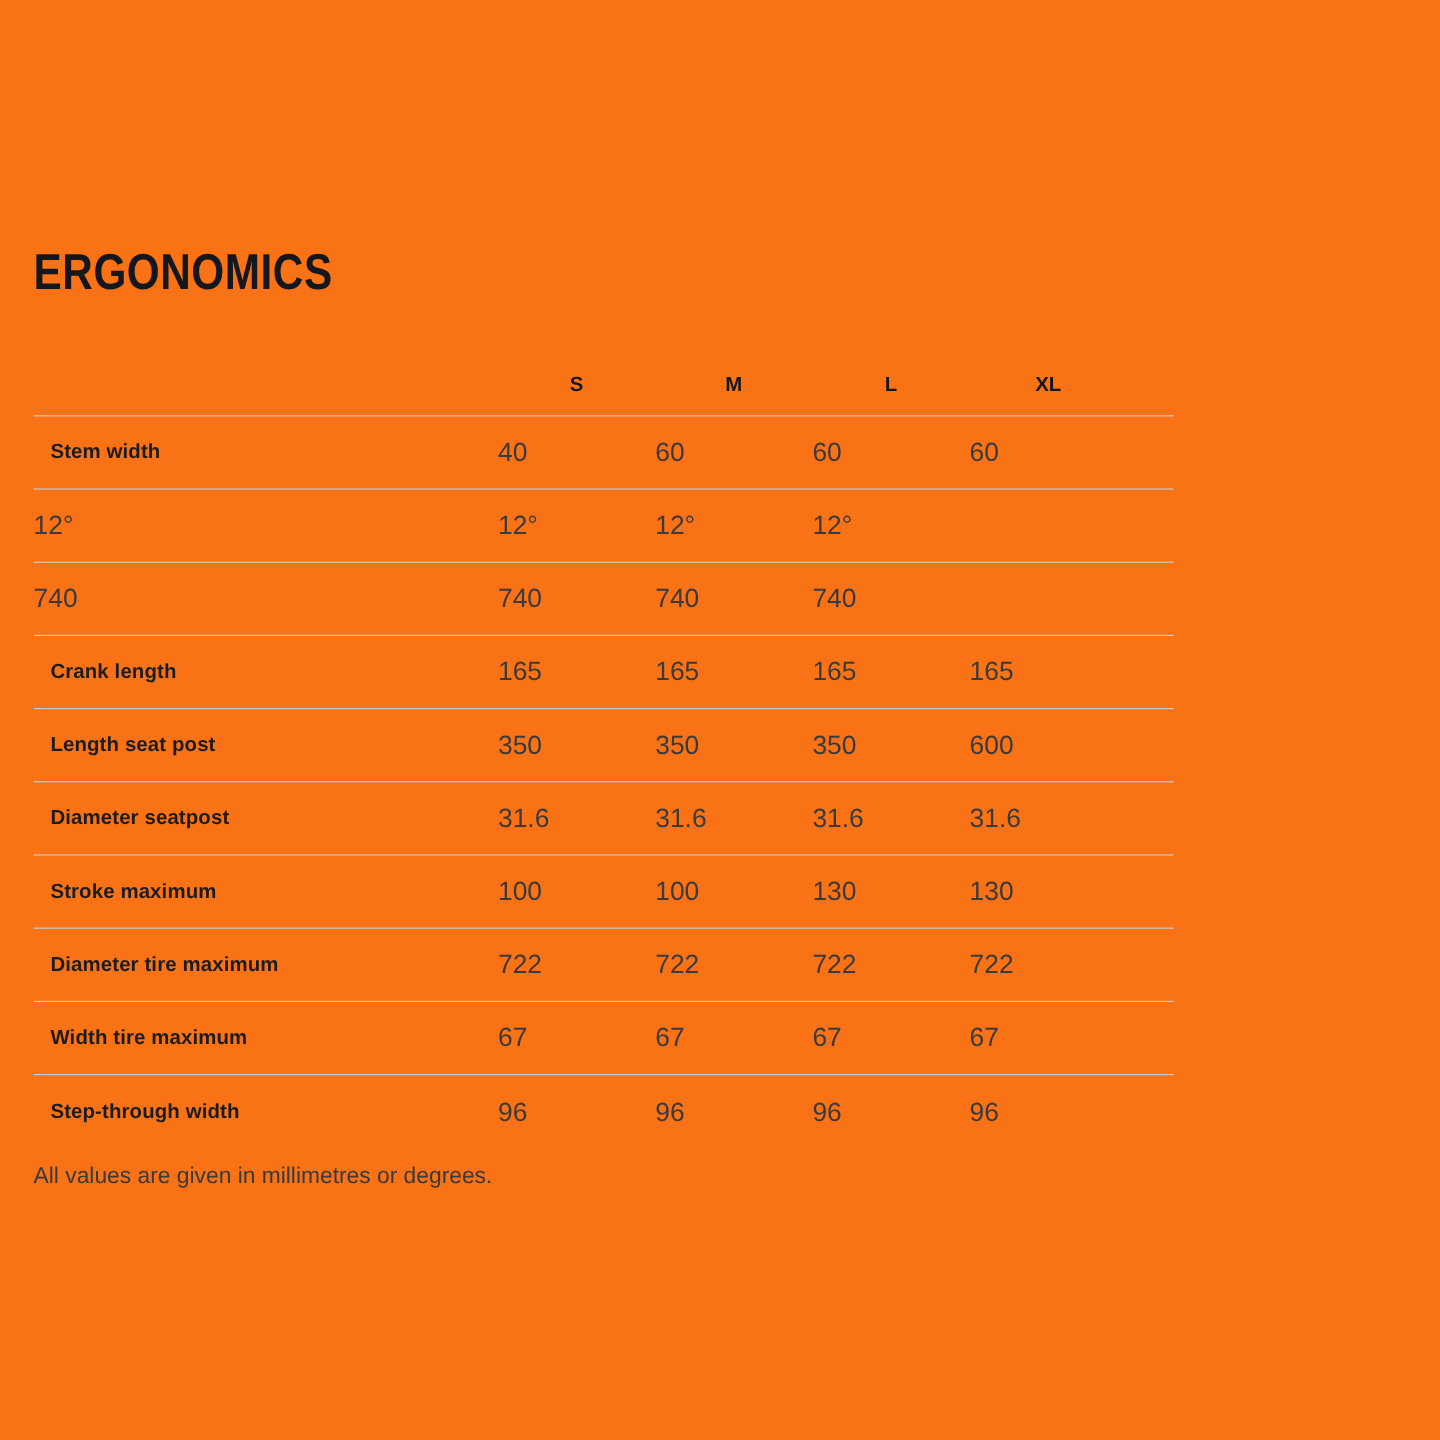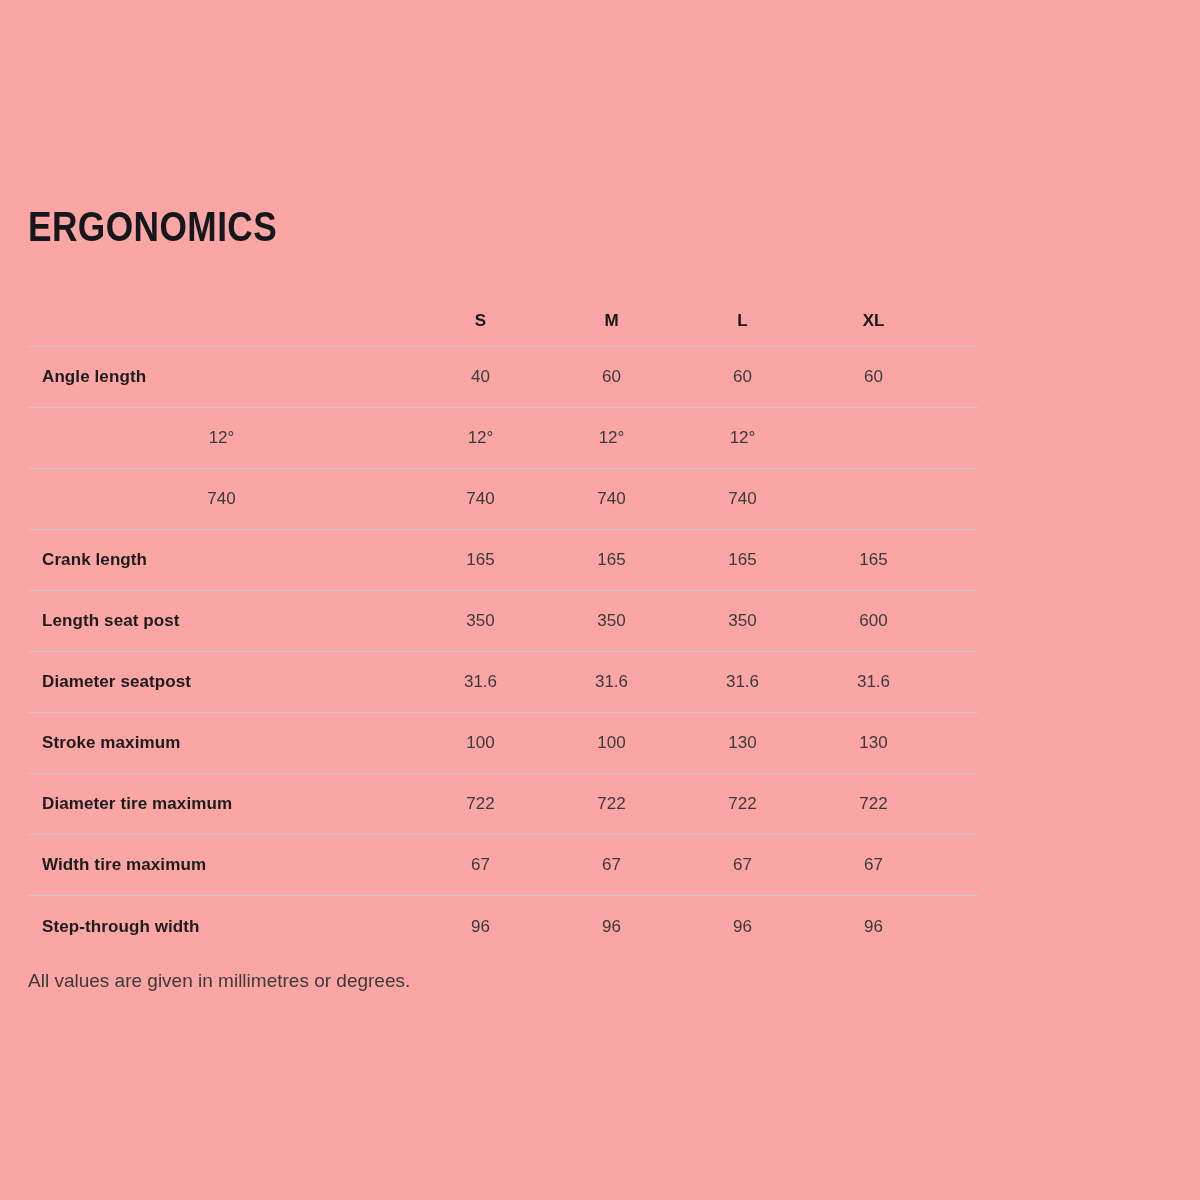--- a/index.html
+++ b/index.html
@@ -8,21 +8,21 @@
     height: 1200px;
     background: #ffffff;
     font-family: "Liberation Sans", sans-serif;
     position: relative;
     overflow: hidden;
   }
   .page {
     position: relative;
     width: 1200px;
     height: 1200px;
-    background: #fca5a5;
+    background: #f97316;
   }
   .section-title {
     position: absolute;
     left: 28px;
     top: 202px;
     font-size: 42px;
     font-weight: 700;
     color: #14171c;
     letter-spacing: 0.5px;
     transform: scaleX(0.84);
@@ -60,22 +60,21 @@
     color: #1c1c1c;
     letter-spacing: 0.1px;
   }
   .cell-col {
     text-align: center;
     font-size: 17px;
     font-weight: 700;
     color: #14171c;
   }
   .cell-val {
-    text-align: center;
-    font-size: 17px;
+    font-size: 22px;
     font-weight: 400;
     color: #3a3a3a;
   }
   .footnote {
     position: absolute;
     left: 28px;
     top: 968px;
     font-size: 19px;
     color: #3a3a3a;
     line-height: 1.4;
@@ -93,21 +92,21 @@
     <div class="t-row t-head">
       <div class="cell-label"></div>
       <div class="cell-col">S</div>
       <div class="cell-col">M</div>
       <div class="cell-col">L</div>
       <div class="cell-col">XL</div>
       <div></div>
     </div>
 
     <div class="t-row t-data">
-      <div class="cell-label">Angle length</div>
+      <div class="cell-label">Stem width</div>
       <div class="cell-val">40</div>
       <div class="cell-val">60</div>
       <div class="cell-val">60</div>
       <div class="cell-val">60</div>
       <div></div>
     </div>
 
     <div class="t-row t-data">
       <div class="cell-val">12°</div>
       <div class="cell-val">12°</div>

